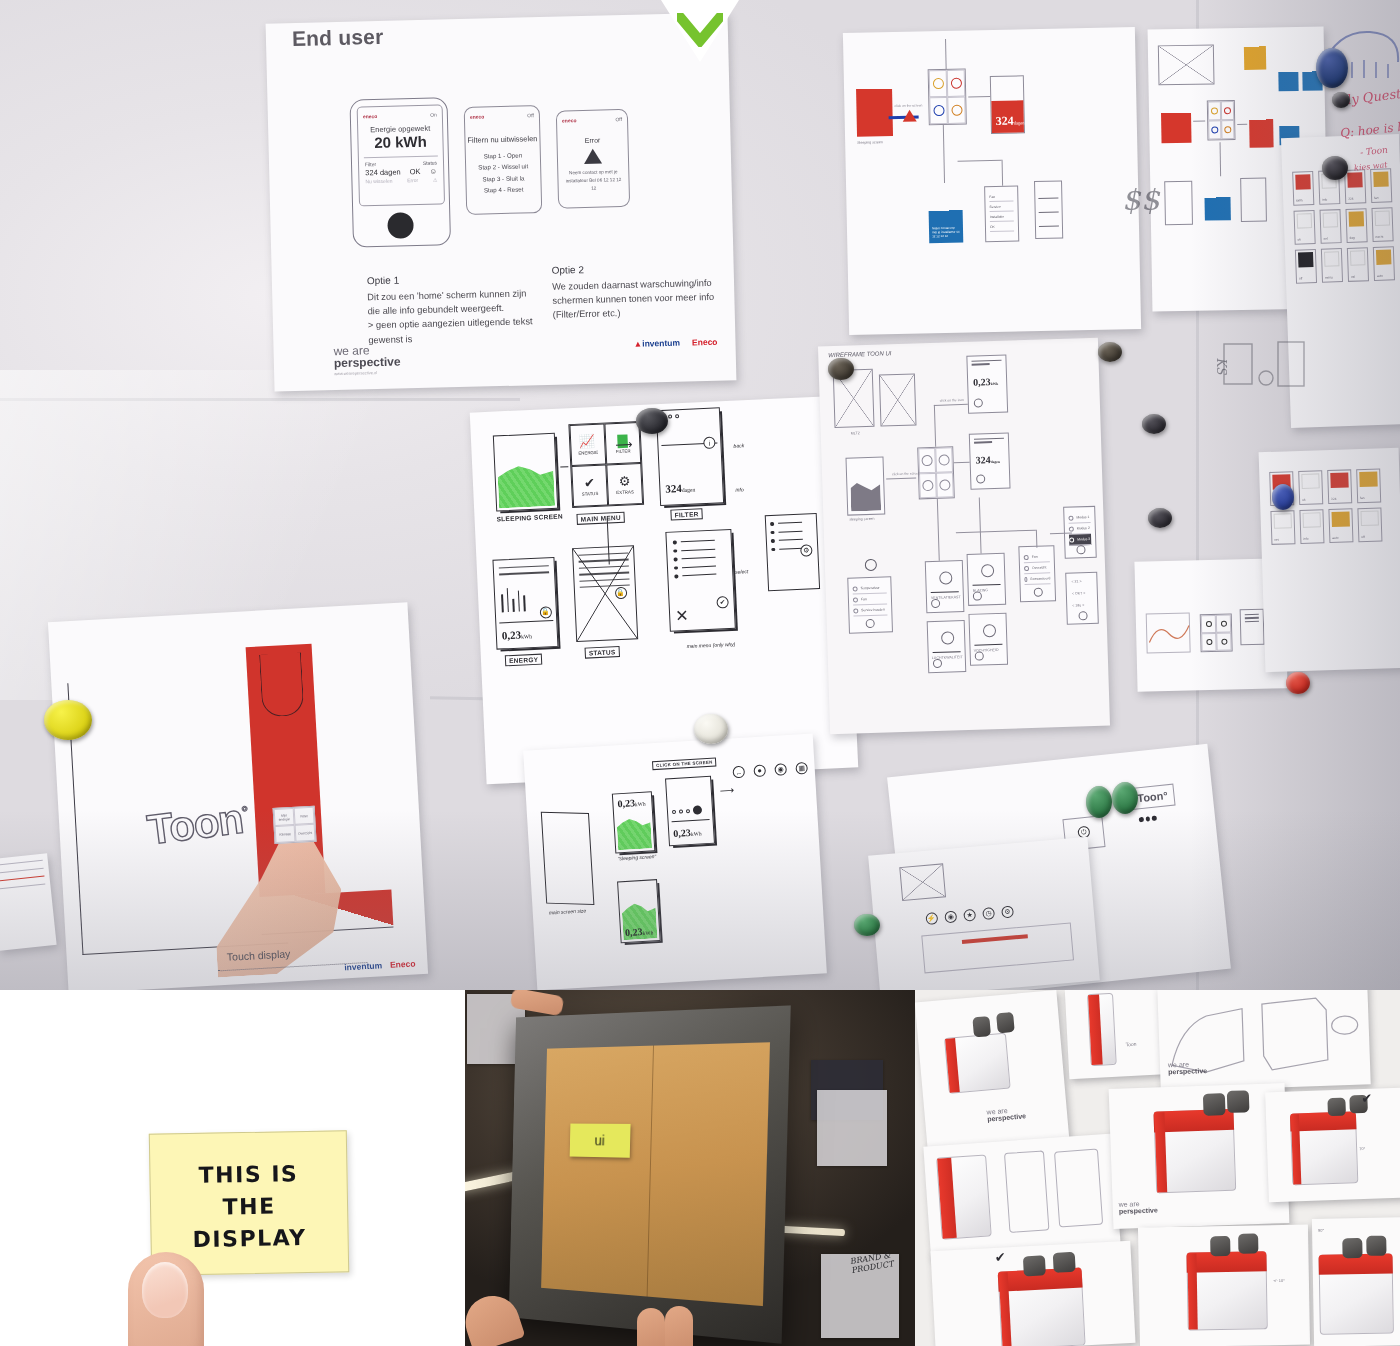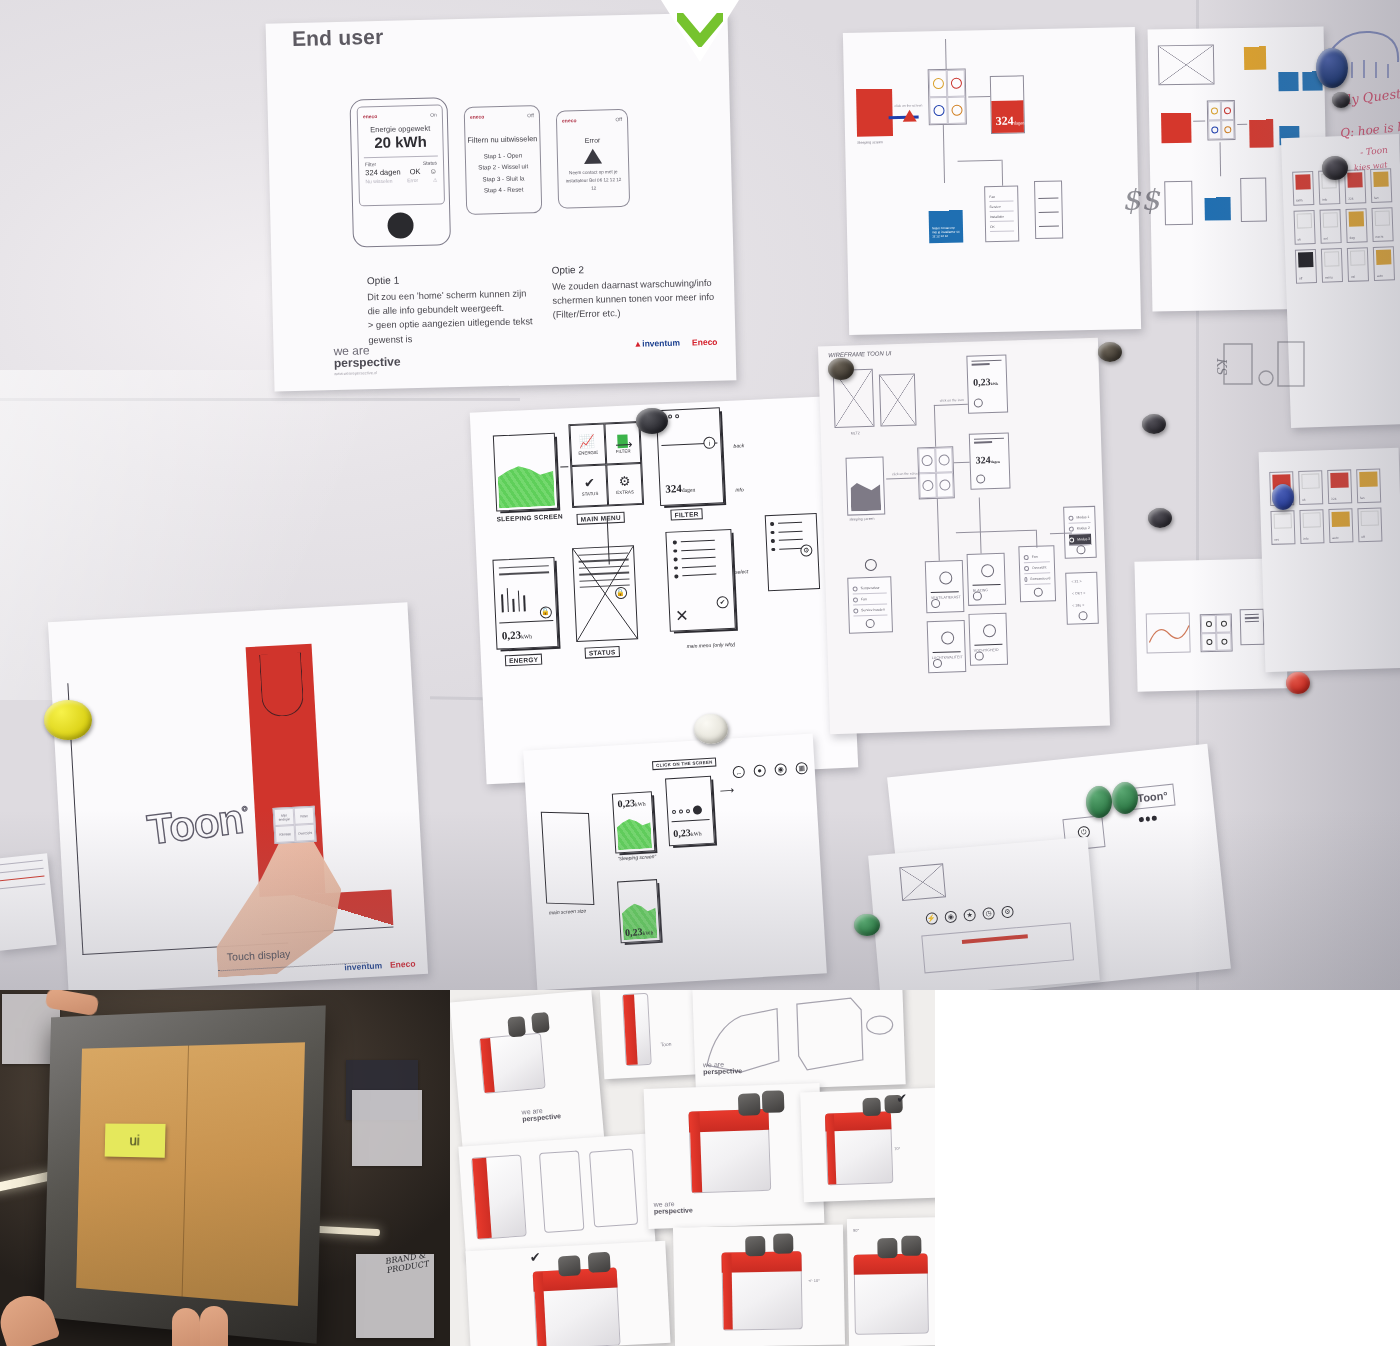--- a/index.html
+++ b/index.html
@@ -1137,20 +1137,32 @@
 
   <div class="chev-wrap">
     <div class="chev-bg"></div>
     <svg class="chev-mark" viewBox="0 0 46 34">
       <polyline points="3,4 23,28 43,4" fill="none" stroke="#76c32e" stroke-width="10" stroke-linecap="square" stroke-linejoin="miter"></polyline>
     </svg>
   </div>
 
   <div class="bottom-row">
 
+    <div class="bp" id="bp-note">
+      <div class="sticky" style="top:142px;">
+        <div class="sticky-text">
+          <div>THIS IS</div>
+          <div>THE</div>
+          <div>DISPLAY</div>
+        </div>
+      </div>
+      <div class="thumb">
+        <div class="nail"></div>
+      </div>
+    </div>
 
     <div class="bp" id="bp-photo">
       <div class="tube" style="left:-10px;top:186px;width:78px;height:9px;transform:rotate(-12deg);"></div>
       <div class="tube" style="left:260px;top:236px;width:120px;height:7px;transform:rotate(3deg);"></div>
       <div class="bg-wall" style="left:2px;top:4px;width:58px;height:70px;"></div>
       <div class="bg-wall" style="left:346px;top:70px;width:72px;height:60px;background:rgba(45,45,55,.85);"></div>
       <div class="bg-wall" style="left:352px;top:100px;width:70px;height:76px;"></div>
       <div class="bg-wall" style="left:356px;top:264px;width:78px;height:84px;"></div>
       <div class="bg-text" style="left:386px;top:262px;transform:rotate(-9deg);">BRAND &amp; PRODUCT</div>
       <div class="led" style="left:286px;top:40px;"></div>

